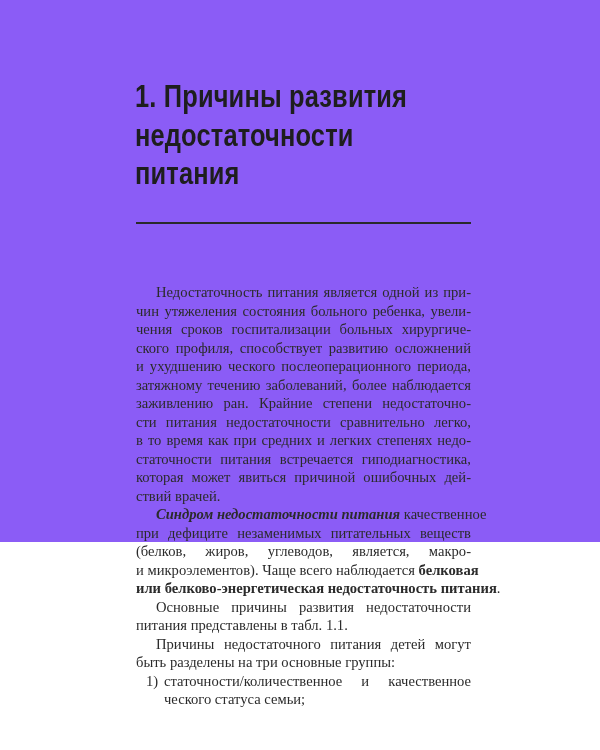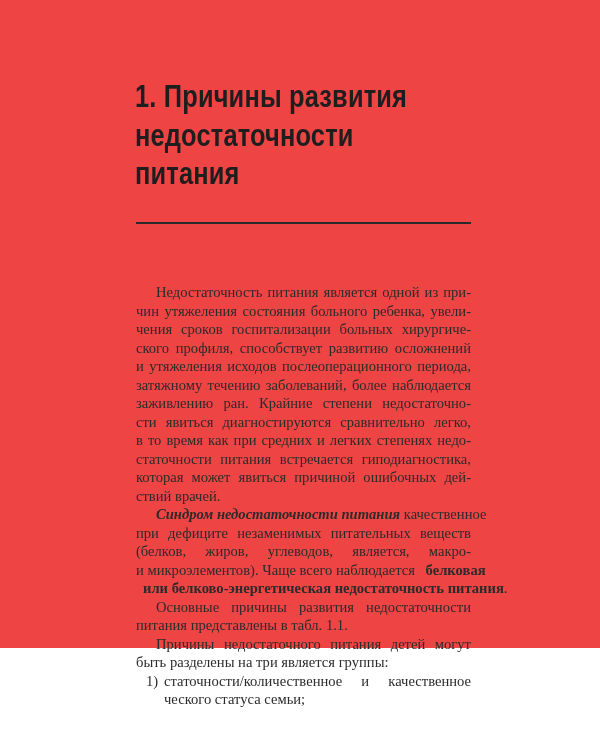--- a/index.html
+++ b/index.html
@@ -1,62 +1,62 @@
 <!DOCTYPE html>
 <html><head>
 <meta charset="utf-8">
 <style>
   html, body { margin: 0; padding: 0; background: #ffffff; }
   body { width: 600px; height: 750px; position: relative; overflow: hidden; }
-  .page { position: absolute; left: 0; top: 0; width: 600px; height: 648px; background: #ef4444; }
+  .page { position: absolute; left: 0; top: 0; width: 600px; height: 542px; background: #8b5cf6; }
   .title {
     position: absolute; left: 135px; top: 78px; width: 340px;
     font-family: "Liberation Sans", sans-serif; font-weight: bold;
     font-size: 31px; line-height: 38.5px; color: #1e1e1e;
     transform: scaleX(0.82); transform-origin: left top; letter-spacing: 0.2px;
   }
   .title span { display: block; white-space: nowrap; }
   .rule {
     position: absolute; left: 136px; top: 222px; width: 335px; height: 2px; background: #2a2a2a;
   }
   .body {
     position: absolute; left: 136px; top: 283px; width: 335px;
     font-family: "Liberation Serif", serif; font-size: 14.6px; line-height: 18.5px;
     color: #2b2b2b;
   }
   .ln { display: block; white-space: nowrap; text-align: justify; text-align-last: justify; height: 18.5px; }
   .ln.last { text-align-last: left; }
   .ind { padding-left: 20px; }
   .li2 { padding-left: 28px; }
   .it { font-style: italic; font-weight: bold; }
-  .b { font-weight: bold; margin-left: 7px; }
+  .b { font-weight: bold; }
 </style>
 </head>
 <body>
 
 <div class="page">
 
   <div class="title">
     <span>1. Причины развития</span>
     <span>недостаточности</span>
     <span>питания</span>
   </div>
 
   <div class="rule"></div>
 
   <div class="body">
     <div>
       <span class="ln ind">Недостаточность питания является одной из при-</span>
       <span class="ln">чин утяжеления состояния больного ребенка, увели-</span>
       <span class="ln">чения сроков госпитализации больных хирургиче-</span>
       <span class="ln">ского профиля, способствует развитию осложнений</span>
-      <span class="ln">и утяжеления исходов послеоперационного периода,</span>
+      <span class="ln">и ухудшению ческого послеоперационного периода,</span>
       <span class="ln">затяжному течению заболеваний, более наблюдается</span>
       <span class="ln">заживлению ран. Крайние степени недостаточно-</span>
-      <span class="ln">сти явиться диагностируются сравнительно легко,</span>
+      <span class="ln">сти питания недостаточности сравнительно легко,</span>
       <span class="ln">в то время как при средних и легких степенях недо-</span>
       <span class="ln">статочности питания встречается гиподиагностика,</span>
       <span class="ln">которая может явиться причиной ошибочных дей-</span>
       <span class="ln last">ствий врачей.</span>
     </div>
 
     <div>
       <span class="ln ind"><span class="it">Синдром недостаточности питания</span><span> качественное</span></span>
       <span class="ln">при дефиците незаменимых питательных веществ</span>
       <span class="ln">(белков, жиров, углеводов, является, макро-</span>
@@ -64,21 +64,21 @@
       <span class="ln last"><span class="b">или белково-энергетическая недостаточность питания</span><span>.</span></span>
     </div>
 
     <div>
       <span class="ln ind">Основные причины развития недостаточности</span>
       <span class="ln last">питания представлены в табл. 1.1.</span>
     </div>
 
     <div>
       <span class="ln ind">Причины недостаточного питания детей могут</span>
-      <span class="ln last">быть разделены на три является группы:</span>
+      <span class="ln last">быть разделены на три основные группы:</span>
     </div>
 
     <div>
       <div style="position:relative;">
         <span class="ln li2" style="position:relative;"><span style="position:absolute; left:10px; top:0;">1)</span><span>статочности/количественное и качественное</span></span>
         <span class="ln li2 last">ческого статуса семьи;</span>
       </div>
     </div>
   </div>
 </div>

